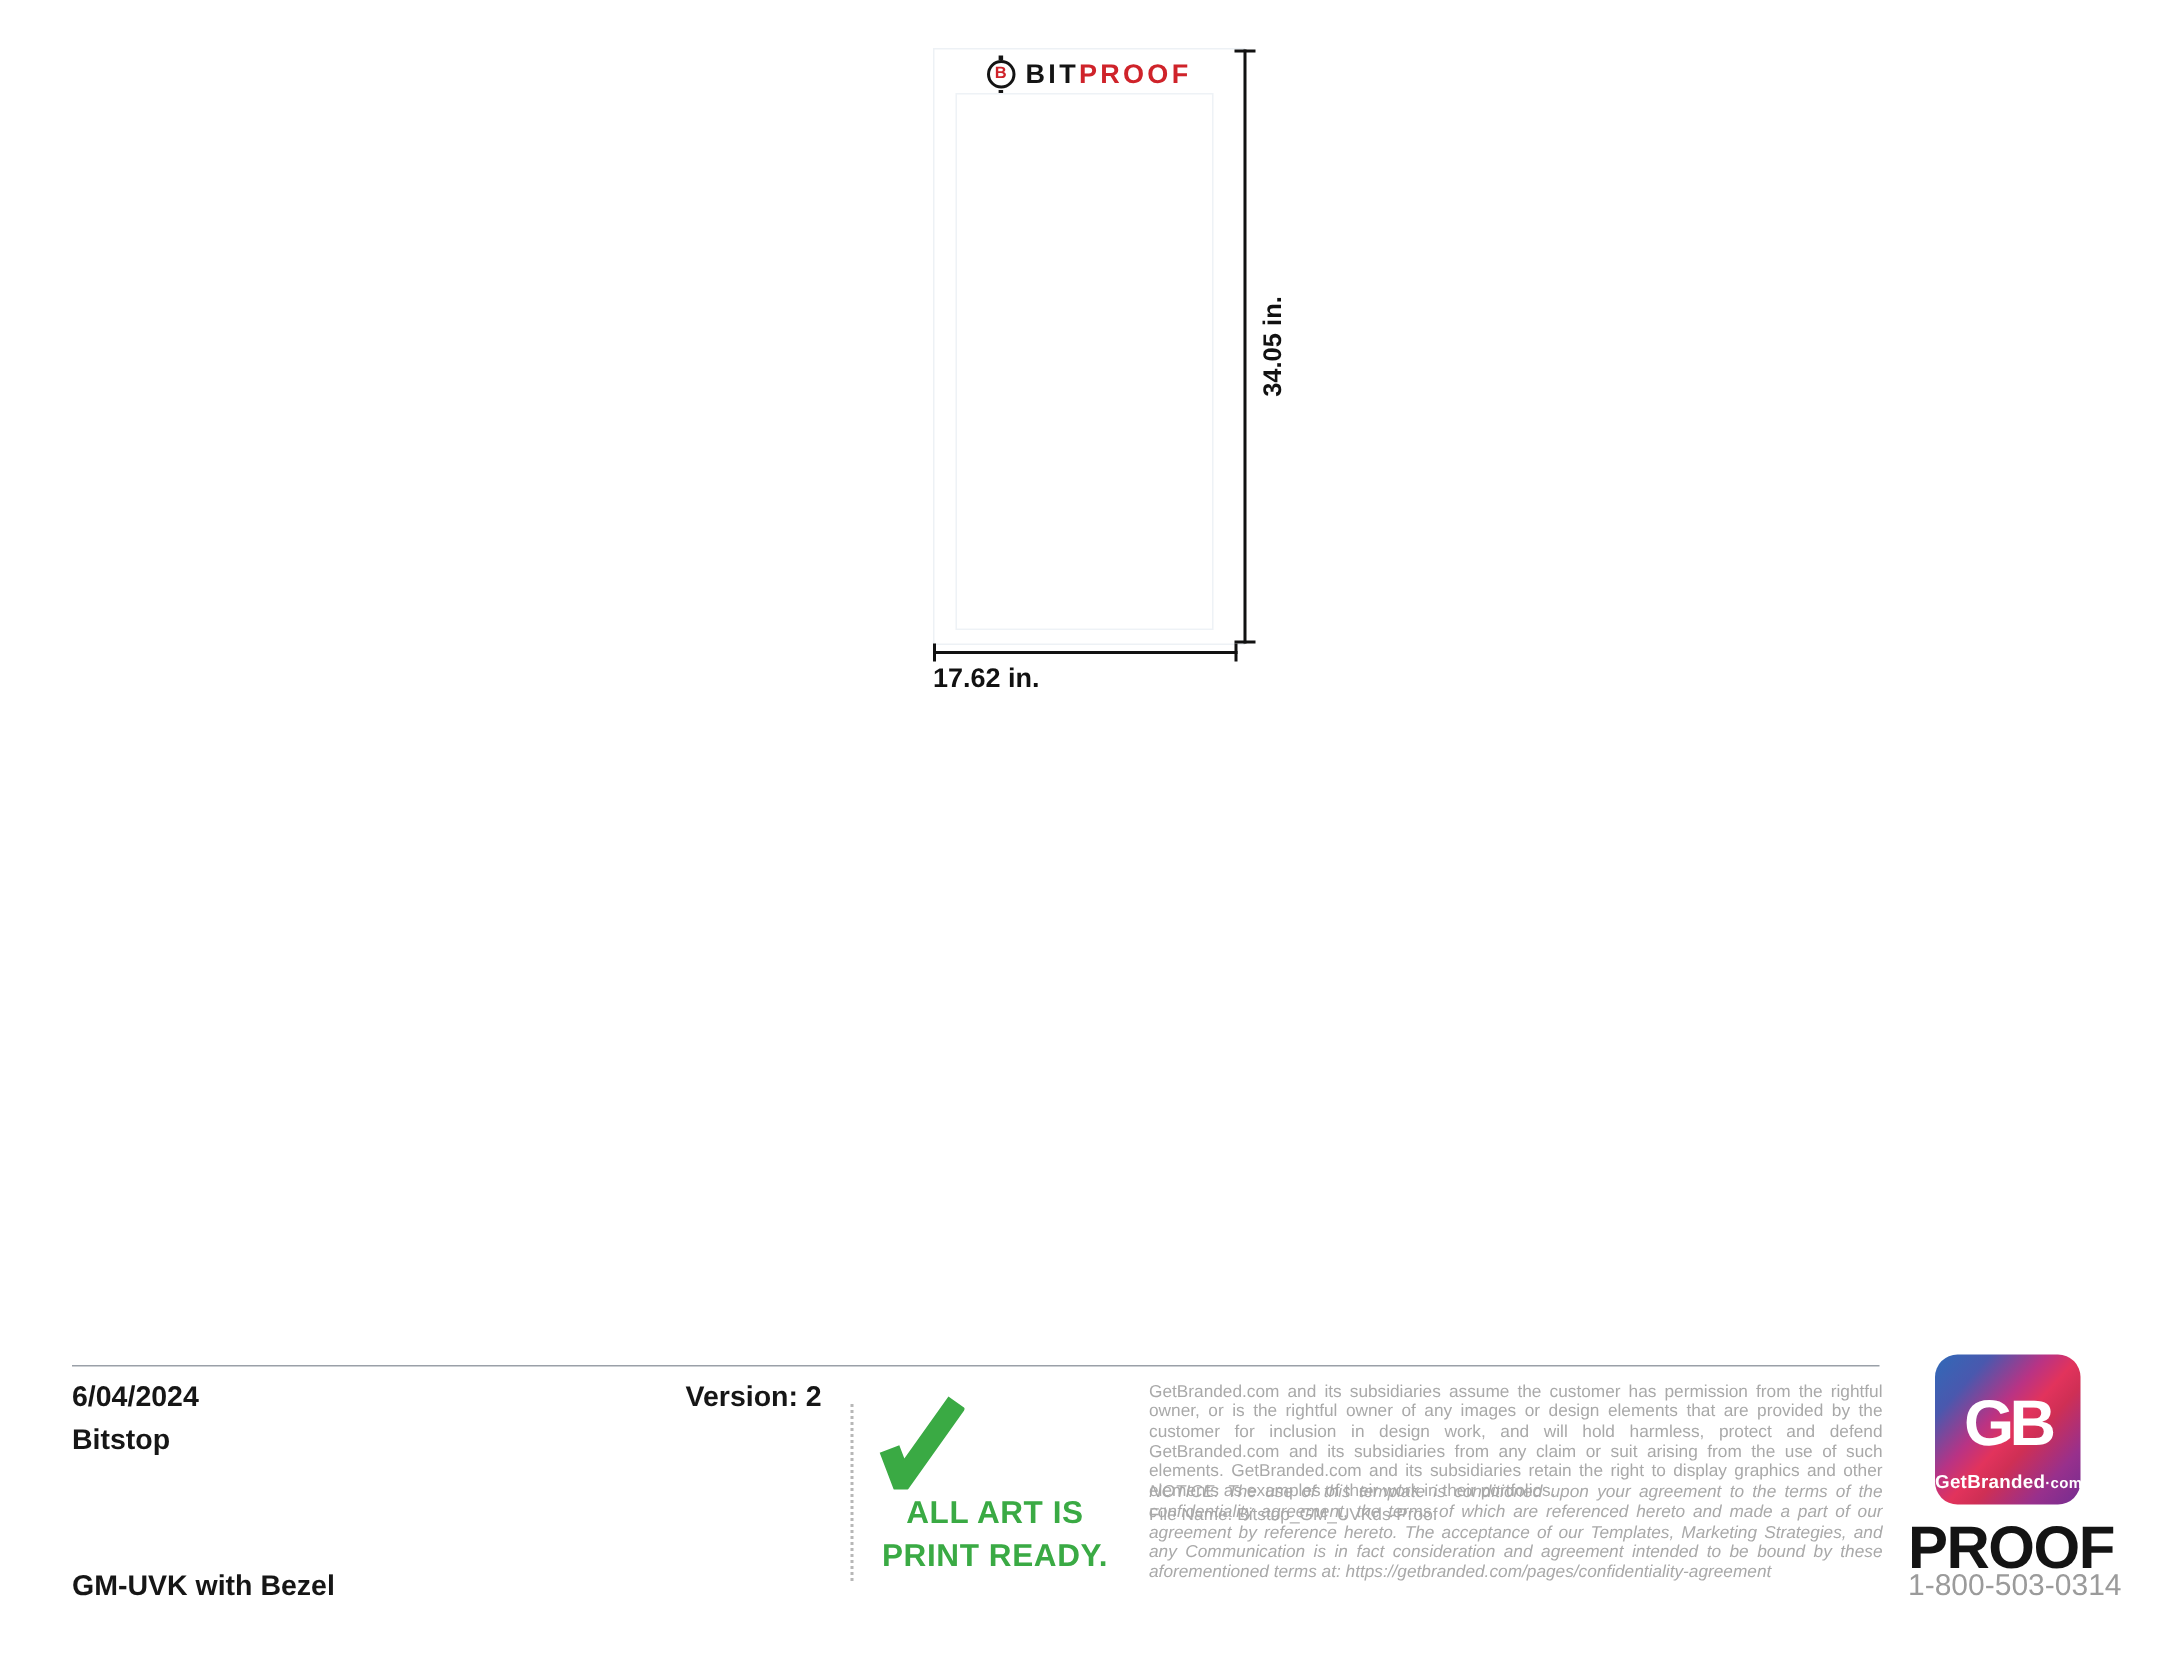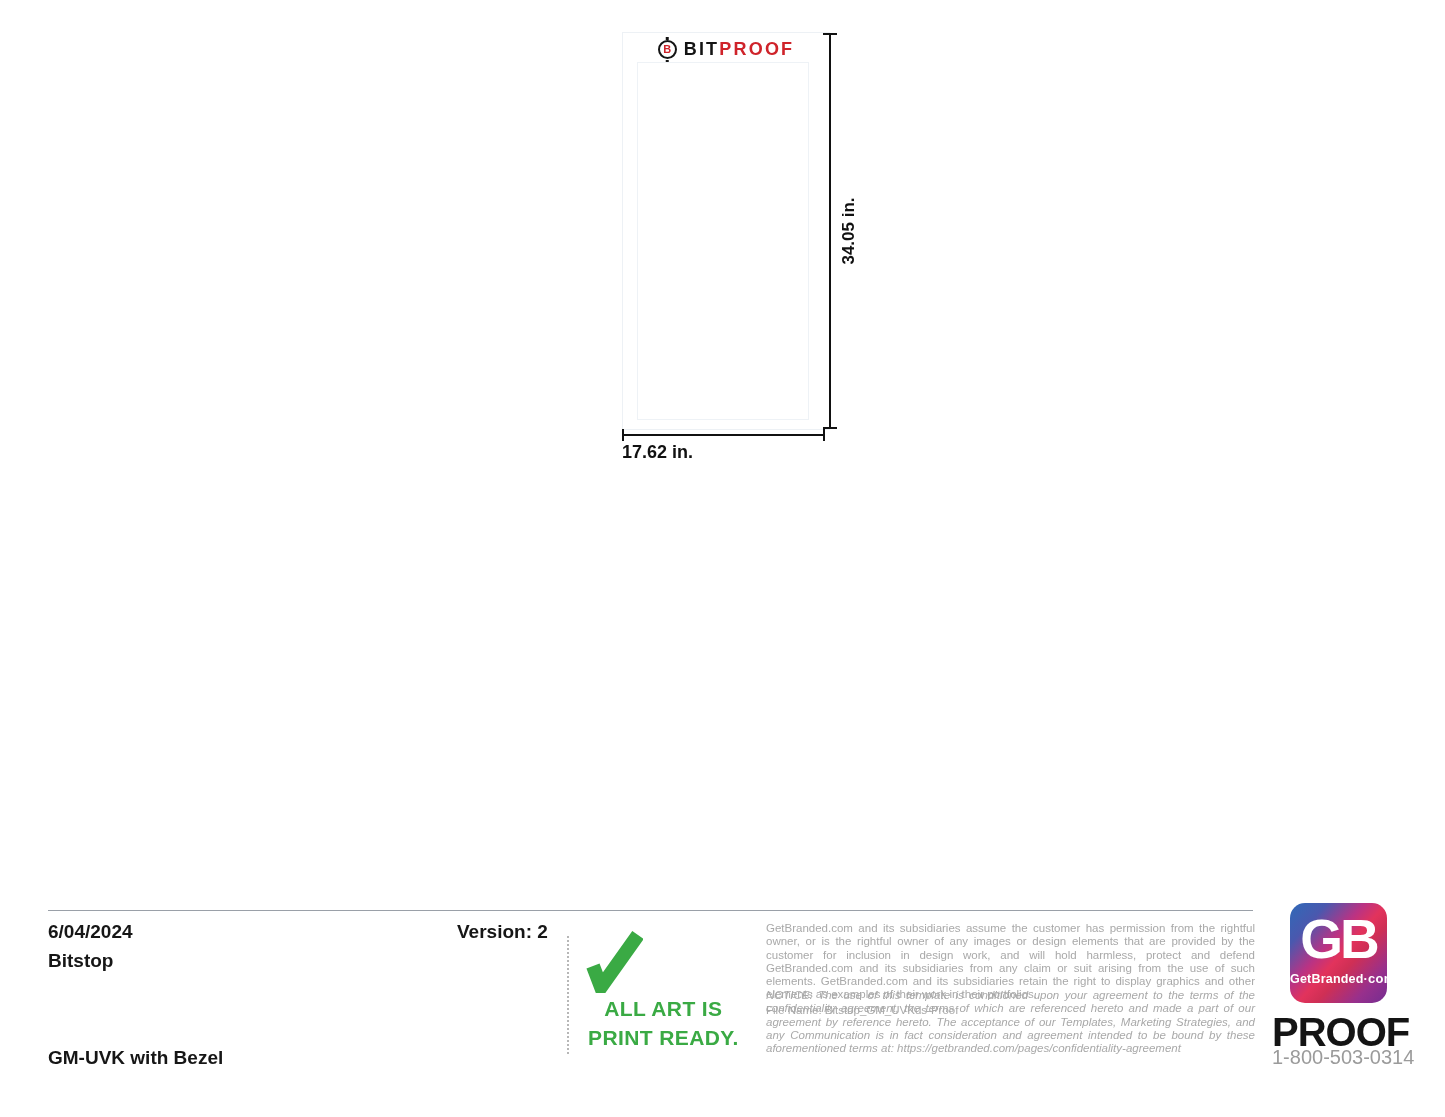--- a/index.html
+++ b/index.html
@@ -52,23 +52,23 @@
              color:#3aaa44;letter-spacing:0.4px;white-space:nowrap;text-align:center;}
 
   .legal{left:766px;width:489px;color:#a9a9a9;font-size:11.5px;line-height:13.3px;text-align:justify;}
   .legal-p1{top:922px;}
   .legal-notice{top:989px;font-style:italic;}
   .legal-file{top:1004px;text-align:left;}
 
   .gb-logo{left:1290px;top:903px;width:97px;height:100px;border-radius:15px;
            background:linear-gradient(132deg,#2f6ab8 0%,#4a58ae 20%,#b93384 40%,#e2335c 52%,#cf2f55 62%,#98308c 82%,#742d91 100%);
            text-align:center;color:#fff;}
-  .gb-letters{display:block;margin-top:6px;font-size:55px;font-weight:bold;letter-spacing:-3px;line-height:60px;}
+  .gb-letters{display:block;margin-top:16px;font-size:43px;font-weight:bold;letter-spacing:-3px;line-height:60px;}
   .gb-word{display:block;margin-top:2px;font-size:12.5px;font-weight:bold;letter-spacing:0.2px;white-space:nowrap;}
-  .gb-tld{font-size:13px;font-weight:bold;}
+  .gb-tld{font-size:10px;font-weight:bold;}
   .proof-label{left:1272px;top:1010px;width:126px;text-align:center;font-weight:bold;
                font-size:40px;letter-spacing:-1px;color:#141414;white-space:nowrap;}
   .proof-phone{left:1272px;top:1046px;width:126px;text-align:center;font-size:20px;color:#9b9b9b;white-space:nowrap;}
 </style>
 </head>
 <body>
 
 <div class="abs panel-outer">
   <div class="brand">
     <span class="b-icon">

